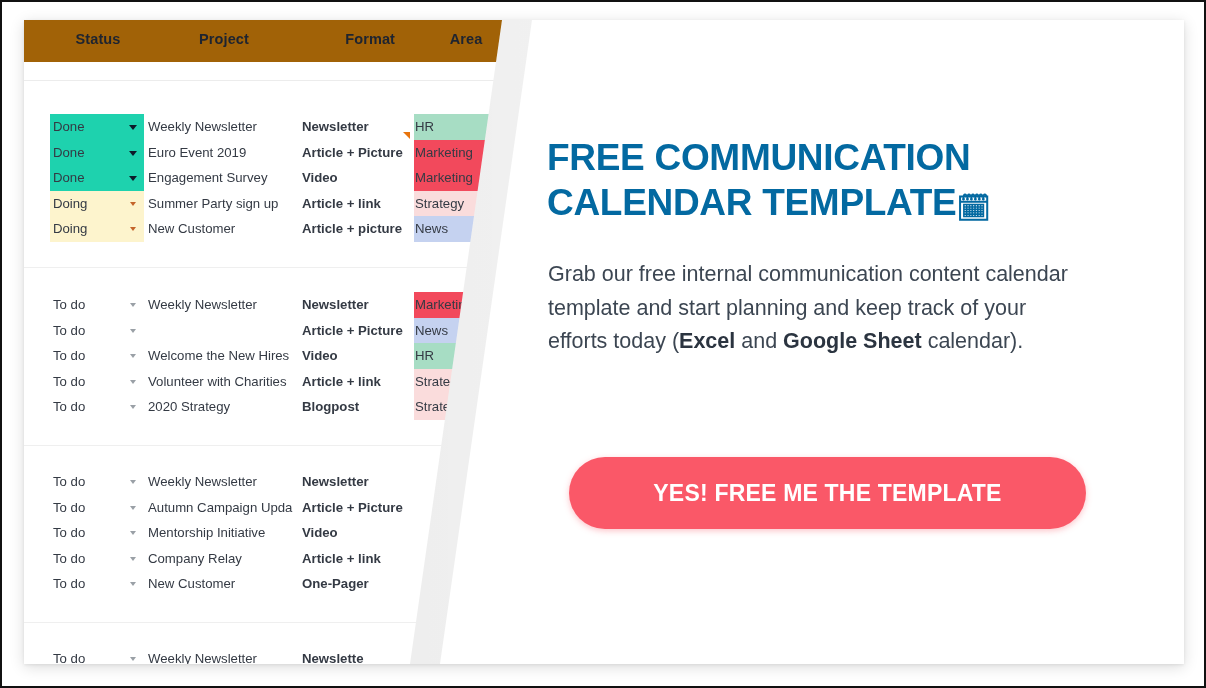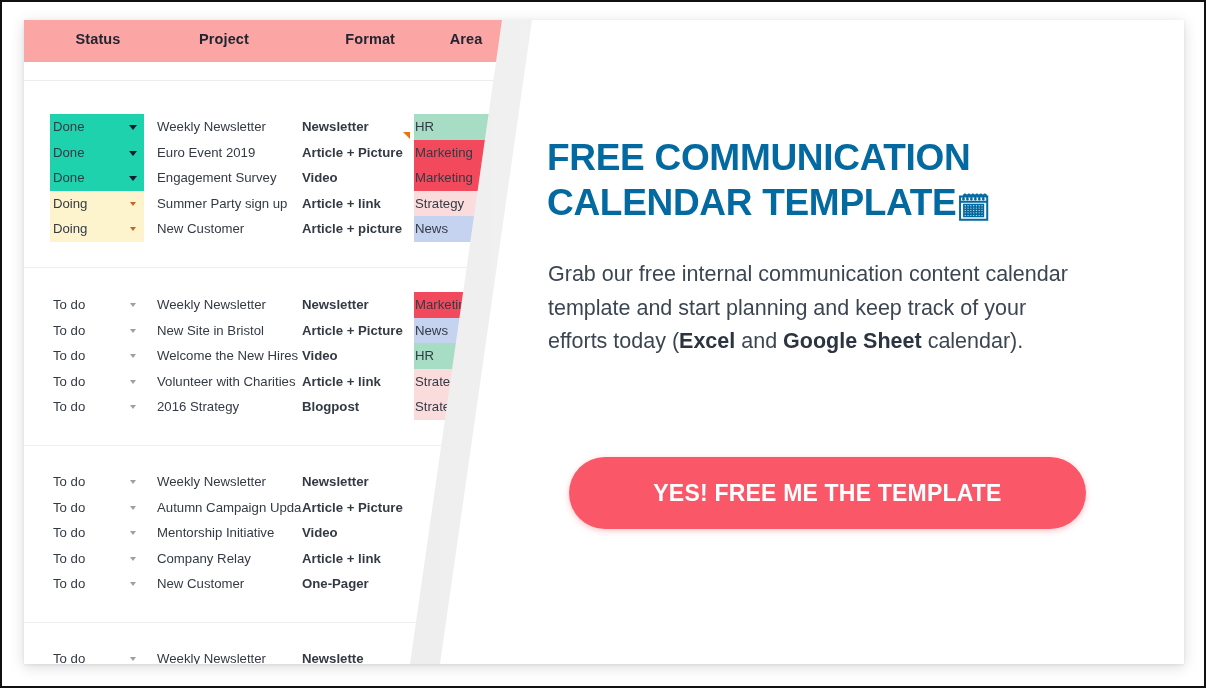--- a/index.html
+++ b/index.html
@@ -67,21 +67,21 @@
     left: 0; top: 0;
     width: 520px;
     height: 644px;
     z-index: 1;
   }
   .sheet-header {
     position: absolute;
     left: 0; top: 0;
     width: 520px;
     height: 42px;
-    background: #fca5a5;
+    background: #a16207;
   }
   .sheet-header .hcell {
     position: absolute;
     top: 11px;
     font-size: 14.5px;
     font-weight: bold;
     color: #1e2430;
     letter-spacing: 0.1px;
   }
   .sheet-header .hcell.c0 { left: 26px;  width: 96px;  text-align: center; }
@@ -133,21 +133,21 @@
   .caret.small {
     right: 8px;
     top: 11px;
     border-left: 3.8px solid transparent;
     border-right: 3.8px solid transparent;
     border-top: 4.4px solid #8c8c8c;
   }
   .caret.orange { border-top-color: #c4642a; }
   .caret.light  { border-top-color: #9aa0a6; }
 
-  .cell.project { left: 120px; width: 158px; padding-left: 13px; }
+  .cell.project { left: 120px; width: 158px; padding-left: 4px; }
   .cell.format  { left: 278px; width: 108px; font-weight: bold; }
   .cell.area    {
     left: 390px;
     width: 96px;
     padding-left: 1px;
     box-sizing: border-box;
   }
 
   .gap-divider {
     position: absolute;
@@ -270,39 +270,38 @@
           </div>
           <div class="gap-divider" style="top: 247px;"></div>
           <div class="row" style="top: 272px;">
             <div class="cell status" style="background: transparent;"><span class="txt">To do</span><span class="caret small light"></span></div>
             <div class="cell project">Weekly Newsletter</div>
             <div class="cell format">Newsletter</div>
             <div class="cell area" style="background: rgb(242, 73, 92);">Marketing</div>
           </div>
           <div class="row" style="top: 297.6px;">
             <div class="cell status" style="background: transparent;"><span class="txt">To do</span><span class="caret small light"></span></div>
-            <div class="cell project">New Site in Bristol</div>
             <div class="cell format">Article + Picture</div>
             <div class="cell area" style="background: rgb(197, 210, 240);">News</div>
           </div>
           <div class="row" style="top: 323.2px;">
             <div class="cell status" style="background: transparent;"><span class="txt">To do</span><span class="caret small light"></span></div>
             <div class="cell project">Welcome the New Hires</div>
             <div class="cell format">Video</div>
             <div class="cell area" style="background: rgb(167, 221, 196);">HR</div>
           </div>
           <div class="row" style="top: 348.8px;">
             <div class="cell status" style="background: transparent;"><span class="txt">To do</span><span class="caret small light"></span></div>
             <div class="cell project">Volunteer with Charities</div>
             <div class="cell format">Article + link</div>
             <div class="cell area" style="background: rgb(250, 220, 220);">Strategy</div>
           </div>
           <div class="row" style="top: 374.4px;">
             <div class="cell status" style="background: transparent;"><span class="txt">To do</span><span class="caret small light"></span></div>
-            <div class="cell project">2016 Strategy</div>
+            <div class="cell project">2020 Strategy</div>
             <div class="cell format">Blogpost</div>
             <div class="cell area" style="background: rgb(250, 220, 220);">Strategy</div>
           </div>
           <div class="gap-divider" style="top: 425px;"></div>
           <div class="row" style="top: 449px;">
             <div class="cell status" style="background: transparent;"><span class="txt">To do</span><span class="caret small light"></span></div>
             <div class="cell project">Weekly Newsletter</div>
             <div class="cell format">Newsletter</div>
             <div class="cell area" style="background: transparent;"></div>
           </div>

